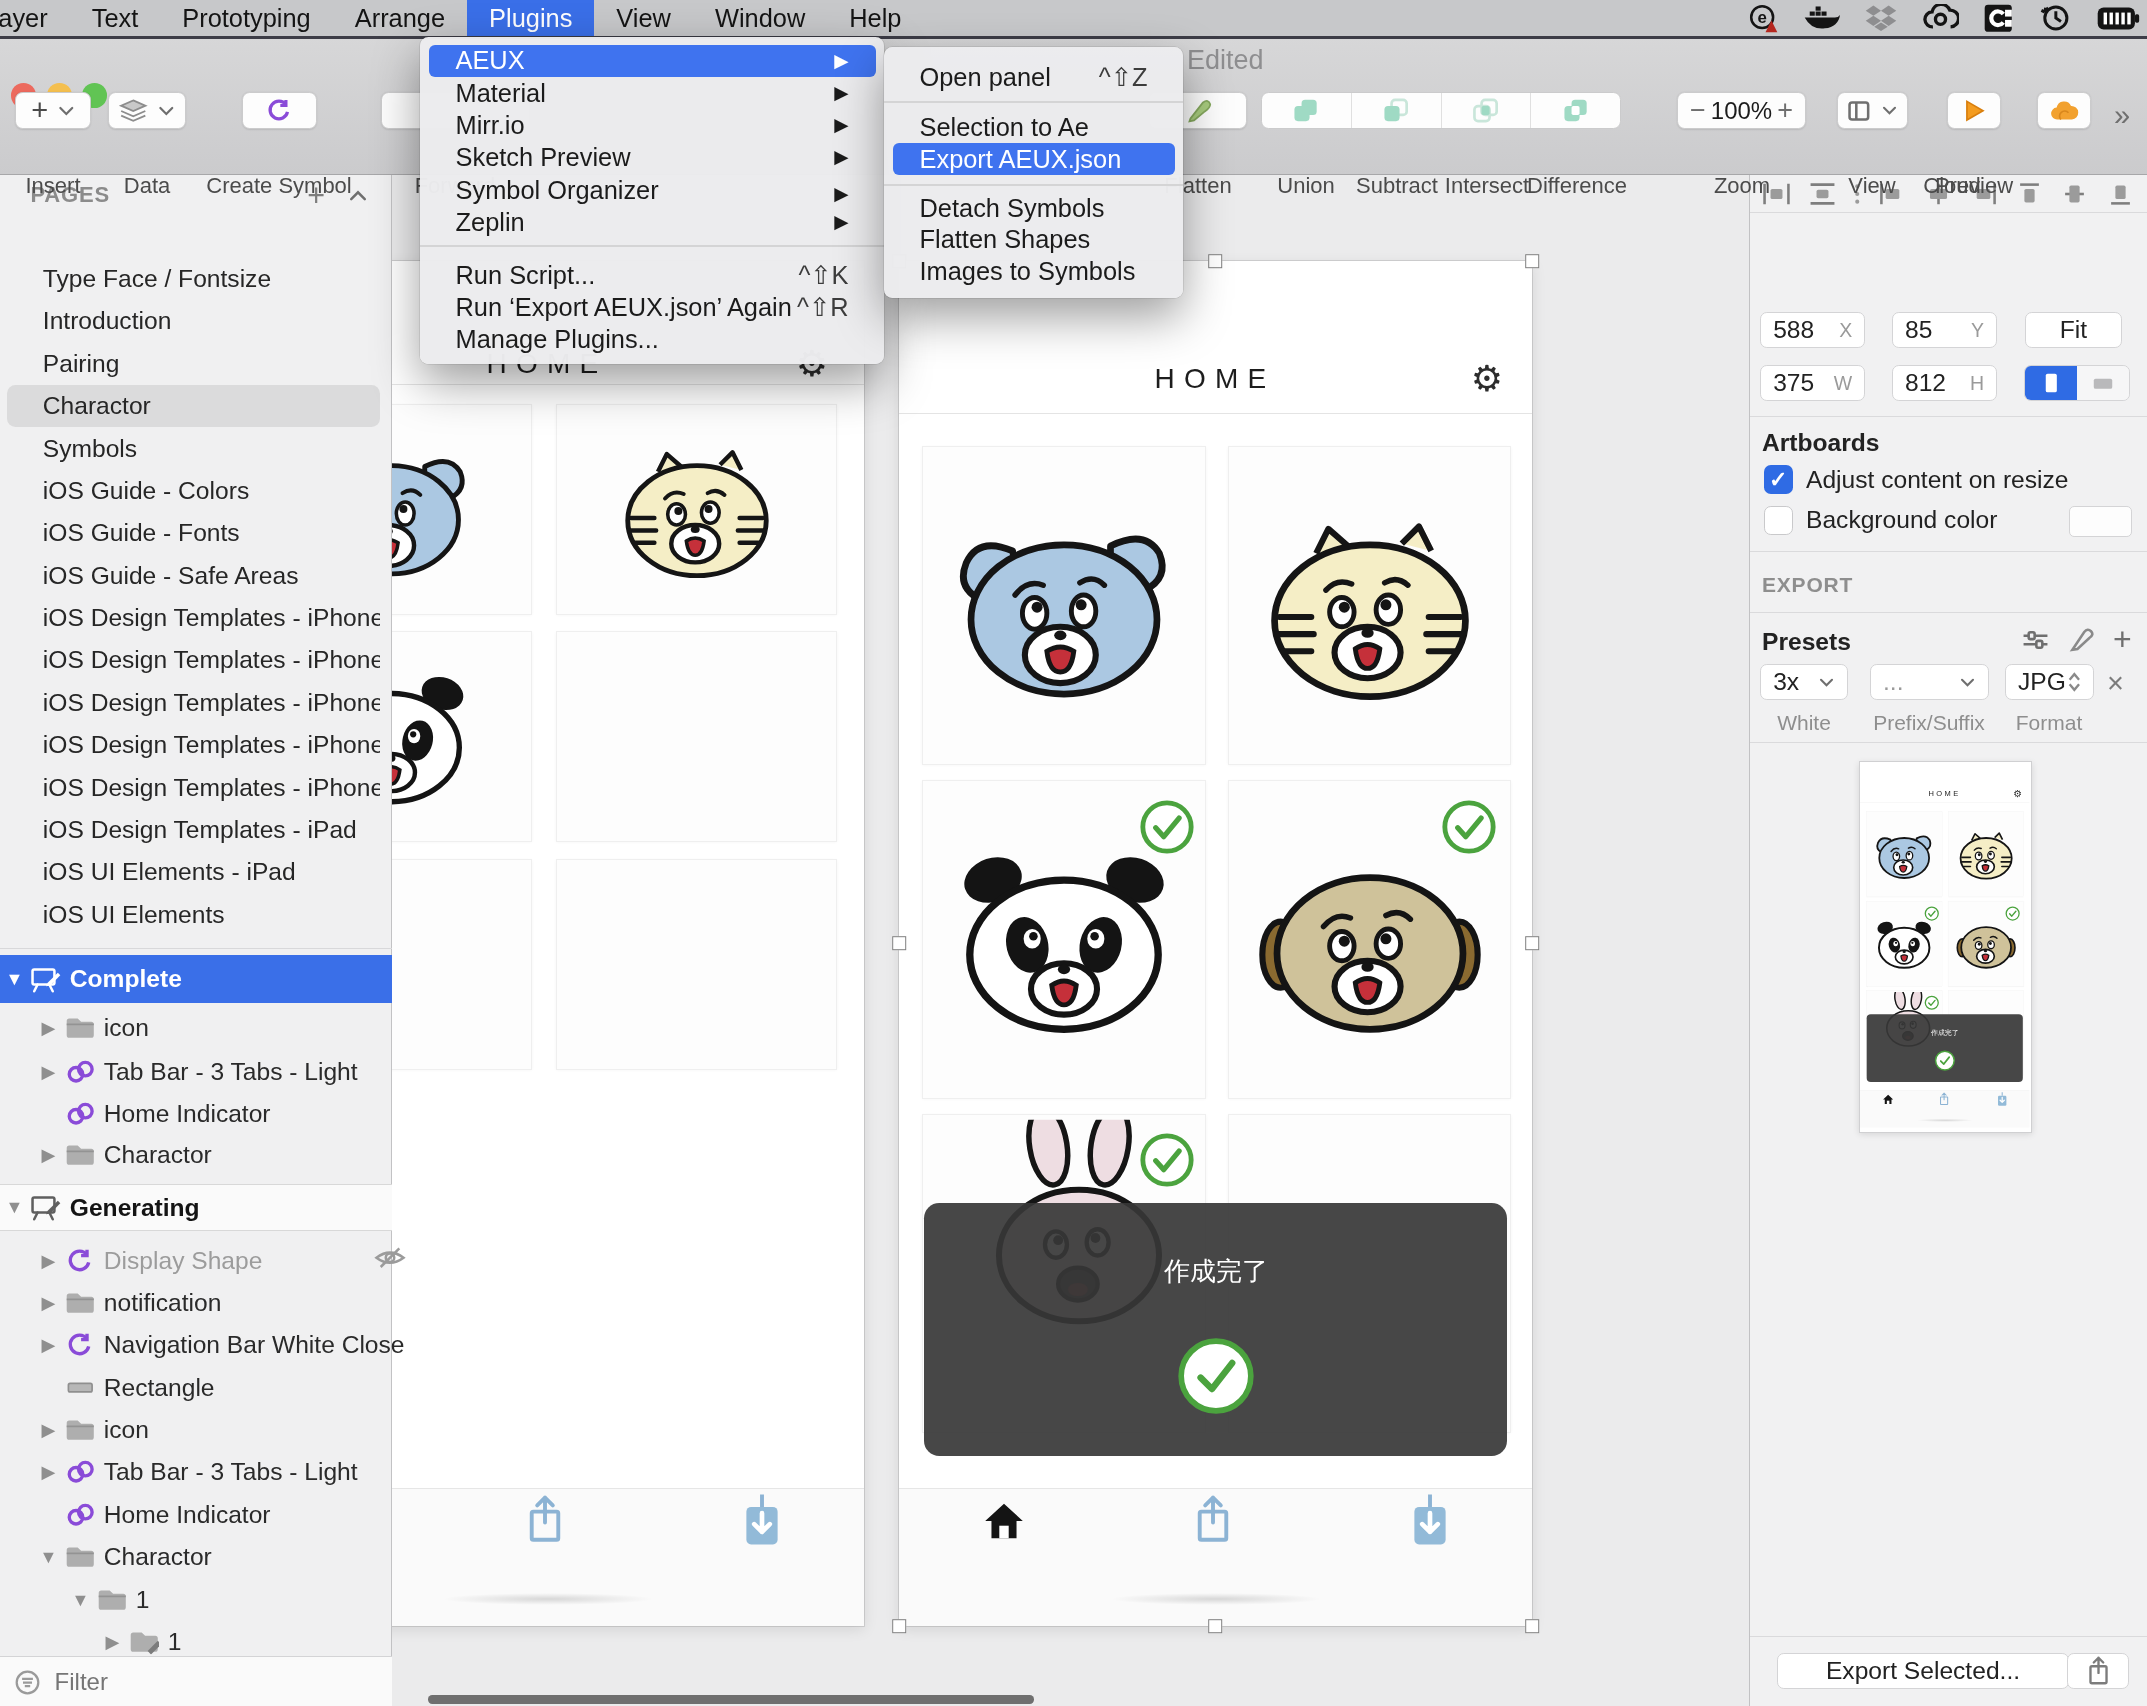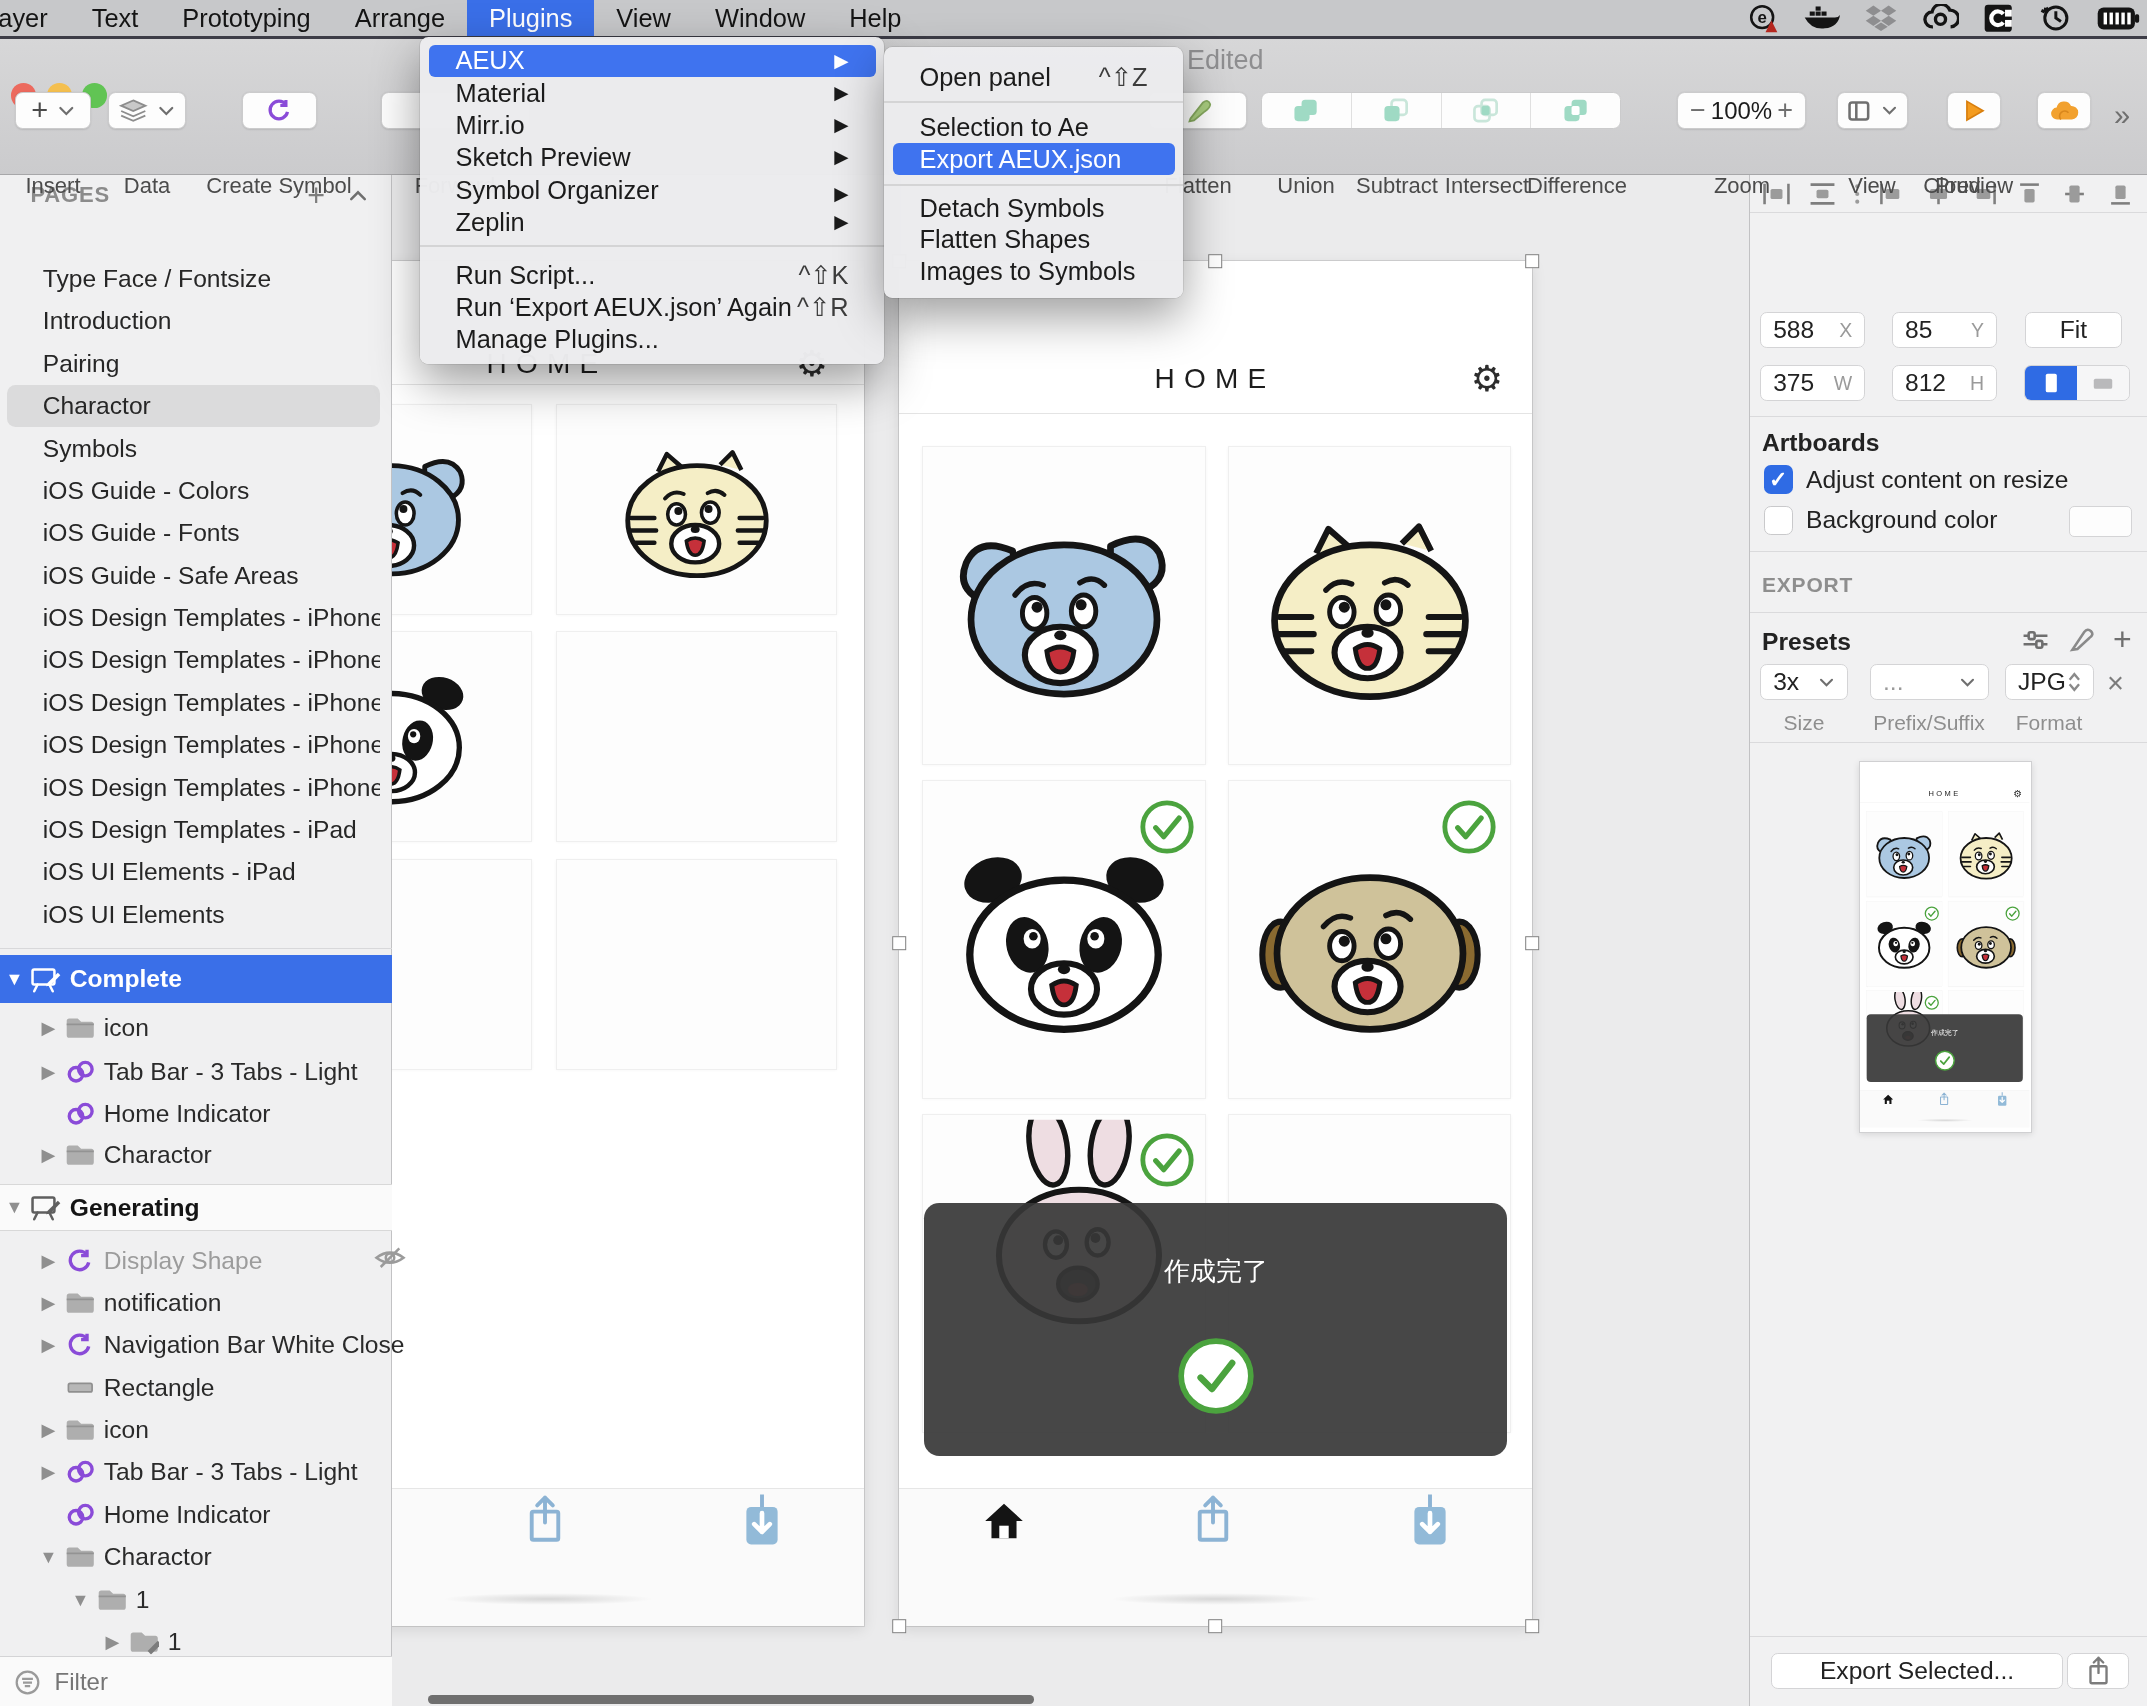--- a/index.html
+++ b/index.html
@@ -915,21 +915,21 @@
       </svg>
   </div>
   <div class="ifield" style="left:255px;top:489px;width:89px;">
     <span>JPG</span>
     <svg style="margin-left:auto;" width="12.7" height="22" viewBox="0 0 15 26">
         <use href="#i-stepper"></use>
       </svg>
   </div>
   <div style="position:absolute;left:357px;top:492px;font-size:29px;color:#7c7c7c;">×</div>
 
-  <div class="ilabel small-gray" style="left:54px;top:536px;transform:translateX(-50%);">Size</div>
+  <div class="ilabel small-gray" style="left:54px;top:536px;transform:translateX(-50%);">White</div>
   <div class="ilabel small-gray" style="left:179px;top:536px;transform:translateX(-50%);">Prefix/Suffix</div>
   <div class="ilabel small-gray" style="left:299px;top:536px;transform:translateX(-50%);">Format</div>
 
   <div class="ihr" style="top:567px;"></div>
 
   <div id="thumb">
       <div class="artboard thumb-clone" style="left: 0px; top: 0px;">
     <div class="ab-header" style="height:153px;">
       <div class="ab-title" style="left:316px;top:118px;">HOME</div>
       <div class="gear" style="left:588px;top:118px;">⚙</div>
@@ -987,21 +987,21 @@
           </svg>
       <svg class="tabicon" style="left:531px;top:32px;" width="47" height="57" viewBox="0 0 56 67">
             <use href="#i-download"></use>
           </svg>
       <div class="home-ind"></div>
     </div>
   </div>
     </div>
 
   <div class="ihr" style="top:1461px;"></div>
-  <div class="ibtn" style="left:21px;top:1478px;width:292px;">
+  <div class="ibtn" style="left:27px;top:1478px;width:292px;">
     <span>Export Selected...</span>
   </div>
   <div class="ibtn" style="left:317px;top:1478px;width:62px;">
     <svg width="29" height="34" viewBox="0 0 60 72">
         <rect x="13" y="26" width="34" height="36" fill="none" stroke="#7c7c7c" stroke-width="5" rx="3"></rect>
         <path d="M30 40 V8 M20 18 L30 8 L40 18" fill="none" stroke="#7c7c7c" stroke-width="5" stroke-linecap="round" stroke-linejoin="round"></path>
       </svg>
   </div>
 </div>
 

